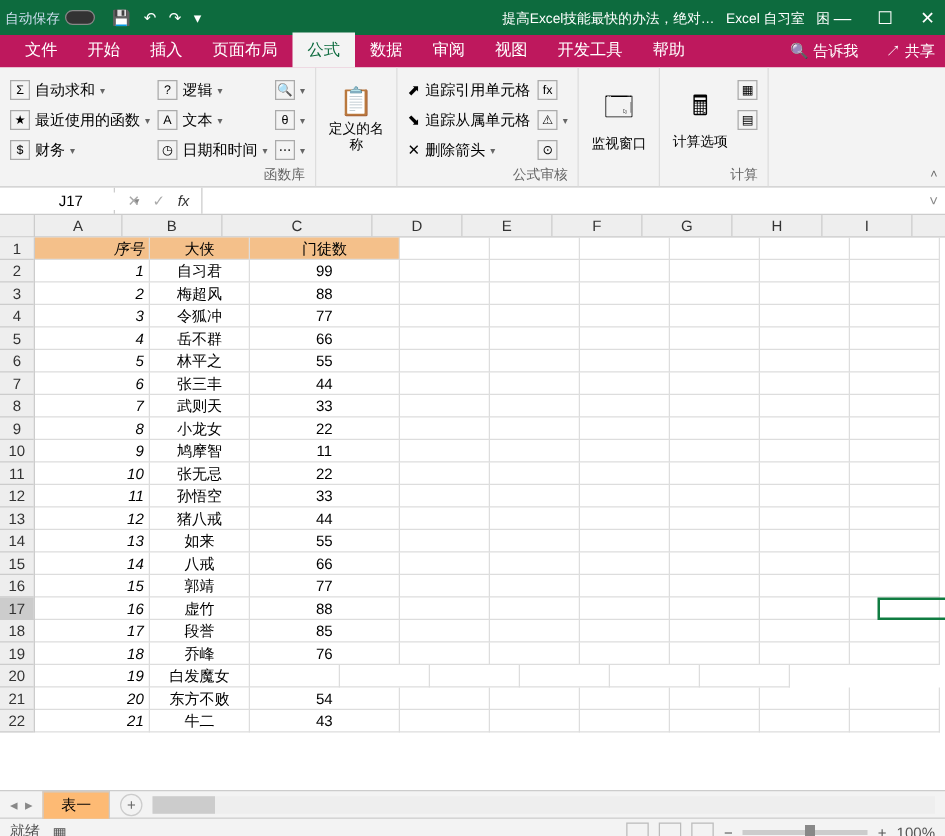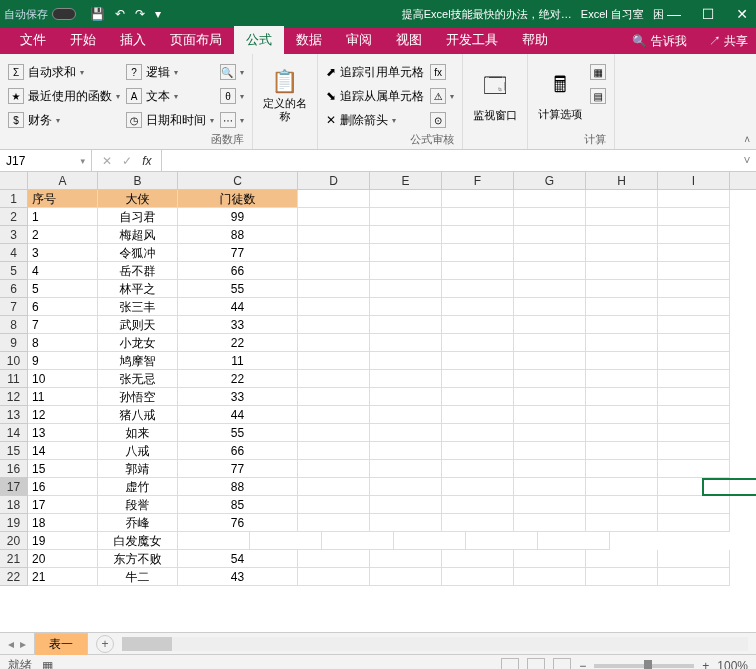--- a/index.html
+++ b/index.html
@@ -32,38 +32,38 @@
 .big-btn .lbl { font-size: 11px; text-align: center; line-height: 1.1; margin-top: 2px; }
 .col { display: flex; flex-direction: column; gap: 4px; justify-content: flex-start; padding-top: 4px; }
 .small-btn { display: flex; align-items: center; gap: 4px; font-size: 12px; cursor: pointer; height: 20px; }
 .small-btn .dd { font-size: 8px; color: #666; }
 .sq { width: 16px; height: 16px; display: inline-flex; align-items: center; justify-content: center; border: 1px solid #aaa; font-size: 10px; }
 .collapse { position: absolute; right: 6px; bottom: 4px; font-size: 10px; color: #666; cursor: pointer; }
 
 
 .formula-row { height: 22px; border-bottom: 1px solid #ccc; display: flex; align-items: stretch; }
 .name-box { width: 92px; border-right: 1px solid #ccc; display: flex; align-items: center; padding: 0 6px; justify-content: space-between; }
-.name-box input { border: none; width: 60px; font-size: 12px; outline: none; }
+.name-box input { border: none; width: 60px; font-size: 12px; outline: none; margin-left: 41px; }
 .fb-btns { display: flex; align-items: center; gap: 10px; padding: 0 10px; border-right: 1px solid #ccc; color: #aaa; }
 .fb-input { flex: 1; padding: 0 6px; display: flex; align-items: center; }
 .fb-expand { width: 18px; display: flex; align-items: center; justify-content: center; color: #888; cursor: pointer; }
 
 
 .grid-wrap { position: relative; height: 460px; overflow: hidden; }
 .corner { position: absolute; left: 0; top: 0; width: 28px; height: 18px; background: #eee; border-right: 1px solid #ccc; border-bottom: 1px solid #ccc; }
 .col-headers { position: absolute; left: 28px; top: 0; right: 0; height: 18px; display: flex; background: #eee; border-bottom: 1px solid #ccc; }
 .col-h { border-right: 1px solid #ccc; text-align: center; font-size: 12px; line-height: 18px; color: #333; }
 .row-headers { position: absolute; left: 0; top: 18px; width: 28px; background: #eee; border-right: 1px solid #ccc; }
 .row-h { height: 18px; border-bottom: 1px solid #ccc; text-align: center; font-size: 12px; line-height: 18px; color: #333; }
 .row-h.sel { background: #ccc; }
 .cells { position: absolute; left: 28px; top: 18px; right: 0; bottom: 0; }
 .row { display: flex; height: 18px; }
 .cell { border-right: 1px solid #ddd; border-bottom: 1px solid #ddd; font-size: 12px; line-height: 18px; padding: 0 4px; overflow: hidden; white-space: nowrap; }
 .header-cell { background: #f4c08a; text-align: center; }
-.c-a { width: 70px; text-align: left; }
+.c-a { width: 92px; text-align: right; font-style: italic; }
 .c-b { width: 80px; text-align: center; }
 .c-c { width: 120px; text-align: center; }
 .c-rest { width: 72px; }
 .active-cell { position: absolute; border: 2px solid #107c41; pointer-events: none; }
 
 
 .sheet-row { height: 22px; border-top: 1px solid #ccc; display: flex; align-items: center; background: #f3f3f3; }
 .sheet-nav { display: flex; gap: 6px; padding: 0 8px; color: #888; }
 .sheet-tab { background: #fdba74; border: 1px solid #ccc; border-bottom: none; padding: 2px 14px; font-size: 12px; cursor: pointer; }
 .sheet-add { margin-left: 8px; width: 18px; height: 18px; border: 1px solid #ccc; border-radius: 9px; text-align: center; line-height: 16px; cursor: pointer; color: #666; }

